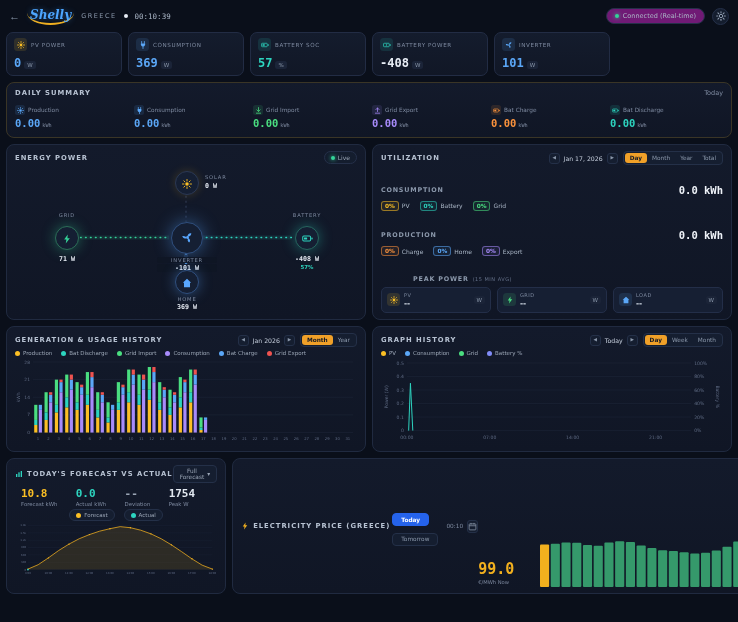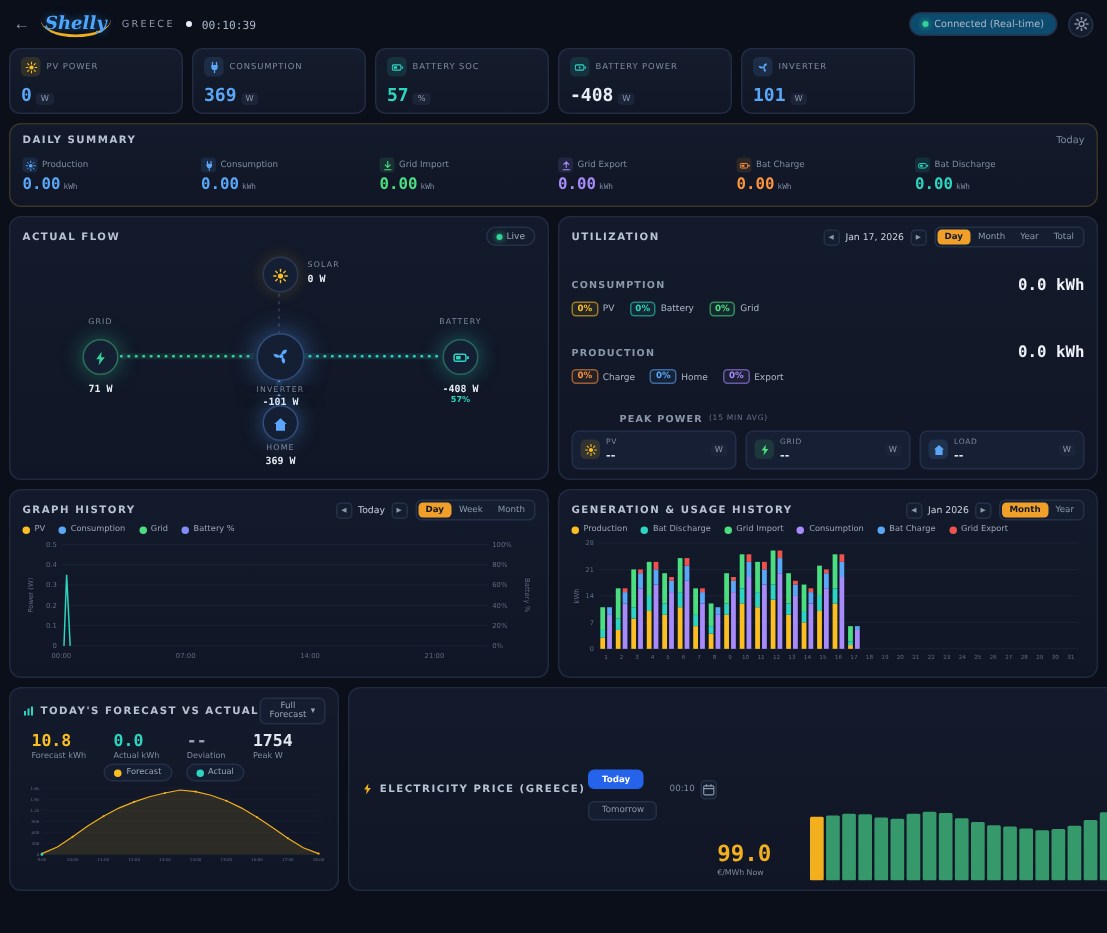--- a/index.html
+++ b/index.html
@@ -6,21 +6,21 @@
 body{background:#060a12;font-family:"DejaVu Sans","Liberation Sans",sans-serif;}
 .app{width:738px;height:622px;background:#0a0f1a;padding:6px 6px;display:flex;flex-direction:column;gap:6px;color:#c7d0de;overflow:hidden;}
 
 
 .topbar{display:flex;align-items:center;gap:7px;height:20px;padding:0 3px;}
 .back{background:none;border:none;color:#8b98ab;font-size:11px;cursor:pointer;line-height:1;}
 .brand{font-family:"DejaVu Serif","Liberation Serif",serif;font-style:italic;font-weight:bold;font-size:12px;color:#4da6ff;text-shadow:0 0 6px rgba(77,166,255,.45);border-bottom:2px solid #f2b01e;border-radius:0 0 70% 70%/0 0 100% 100%;padding:0 3px 1px;}
 .region{font-size:6.5px;letter-spacing:1.5px;color:#8b98ab;}
 .wdot{width:4px;height:4px;border-radius:50%;background:#e8edf5;}
 .clock{font-size:7.5px;font-family:"DejaVu Sans Mono","Liberation Mono",monospace;color:#aab6c6;}
-.status{margin-left:auto;display:flex;align-items:center;gap:4px;background:#0c4a6e;border:1px solid #253049;border-radius:9px;padding:3px 8px;font-size:6.5px;color:#aab6c6;cursor:pointer;font-family:inherit;}
+.status{margin-left:auto;display:flex;align-items:center;gap:4px;background:#701a75;border:1px solid #253049;border-radius:9px;padding:3px 8px;font-size:6.5px;color:#aab6c6;cursor:pointer;font-family:inherit;}
 .gdot{width:4px;height:4px;border-radius:50%;background:#34d399;box-shadow:0 0 4px #34d399;flex:none;}
 .gearbtn{width:17px;height:17px;border-radius:50%;background:#141d2e;border:1px solid #253049;color:#8b98ab;display:flex;align-items:center;justify-content:center;cursor:pointer;}
 
 
 .cards{display:grid;grid-template-columns:repeat(6,1fr);gap:6px;height:44px;}
 .scard{background:linear-gradient(180deg,#141c2d,#111726);border:1px solid #222c44;border-radius:7px;padding:5px 7px;display:flex;flex-direction:column;justify-content:space-between;}
 .scard-top{display:flex;align-items:center;gap:4px;min-width:0;}
 .iconbox{width:13px;height:13px;border-radius:3.5px;display:inline-flex;align-items:center;justify-content:center;flex:none;}
 .scard-label{font-size:5.6px;letter-spacing:.6px;color:#7e8aa0;white-space:nowrap;overflow:hidden;}
 .scard-val{display:flex;align-items:baseline;gap:3px;}
@@ -339,21 +339,21 @@
             <span>Bat Discharge</span>
           </div>
           <div class="si-val" style="color:#2dd4bf">0.00<span class="si-unit">kWh</span></div>
         </div>
       </div>
   </section>
 
   <div class="row r2">
     <section class="panel flowp">
       <div class="phead">
-        <span class="ptitle">ACTUAL FLOW</span>
+        <span class="ptitle">ENERGY POWER</span>
         <span class="livebadge">
             <span class="gdot"></span>
             <span>Live</span>
           </span>
       </div>
       <div class="flow-area">
         <svg class="flow-lines" viewBox="0 0 344 148" preserveAspectRatio="none">
           <line x1="172" y1="30" x2="172" y2="56" stroke="#33405c" stroke-width="1" stroke-dasharray="2 3"></line>
           <line x1="66" y1="72" x2="155" y2="72" stroke="#34d399" stroke-width="4" opacity="0.12"></line>
           <line x1="66" y1="72" x2="155" y2="72" stroke="#34d399" stroke-width="1.6" stroke-dasharray="0.5 4.5" stroke-linecap="round"></line>
@@ -527,81 +527,20 @@
                 <span class="peak-value">--</span>
               </span>
               <span class="unitpill peak-unit">W</span>
             </div>
           </div>
       </div>
     </section>
   </div>
 
   <div class="row r3">
-    <section class="panel">
-      <div class="phead">
-        <span class="ptitle">GRAPH HISTORY</span>
-        <span class="nav">
-          <button class="navarrow">◀</button>
-          <span class="navdate">Today</span>
-          <button class="navarrow">▶</button>
-          <span class="btngroup" id="gh-range">
-              <button class="tbtn active">Day</button>
-              <button class="tbtn">Week</button>
-              <button class="tbtn">Month</button>
-            </span>
-        </span>
-      </div>
-      <div class="legend" id="gh-legend">
-          <span class="lgd">
-            <span class="dot" style="background:#fbbf24"></span>
-            <span>PV</span>
-          </span>
-          <span class="lgd">
-            <span class="dot" style="background:#5ba7f7"></span>
-            <span>Consumption</span>
-          </span>
-          <span class="lgd">
-            <span class="dot" style="background:#4ade80"></span>
-            <span>Grid</span>
-          </span>
-          <span class="lgd">
-            <span class="dot" style="background:#818cf8"></span>
-            <span>Battery %</span>
-          </span>
-        </div>
-      <svg class="chart" id="gh-svg" viewBox="0 0 344 84">
-          <line x1="26" y1="5" x2="312" y2="5" stroke="#1c2538" stroke-width="0.6"></line>
-          <text x="23" y="6.6" font-size="4.6" fill="#5f6b84" text-anchor="end">0.5</text>
-          <line x1="26" y1="18.6" x2="312" y2="18.6" stroke="#1c2538" stroke-width="0.6"></line>
-          <text x="23" y="20.200000000000003" font-size="4.6" fill="#5f6b84" text-anchor="end">0.4</text>
-          <line x1="26" y1="32.2" x2="312" y2="32.2" stroke="#1c2538" stroke-width="0.6"></line>
-          <text x="23" y="33.800000000000004" font-size="4.6" fill="#5f6b84" text-anchor="end">0.3</text>
-          <line x1="26" y1="45.8" x2="312" y2="45.8" stroke="#1c2538" stroke-width="0.6"></line>
-          <text x="23" y="47.4" font-size="4.6" fill="#5f6b84" text-anchor="end">0.2</text>
-          <line x1="26" y1="59.4" x2="312" y2="59.4" stroke="#1c2538" stroke-width="0.6"></line>
-          <text x="23" y="61" font-size="4.6" fill="#5f6b84" text-anchor="end">0.1</text>
-          <line x1="26" y1="73" x2="312" y2="73" stroke="#1c2538" stroke-width="0.6"></line>
-          <text x="23" y="74.6" font-size="4.6" fill="#5f6b84" text-anchor="end">0</text>
-          <text x="315" y="6.6" font-size="4.6" fill="#5f6b84" text-anchor="start">100%</text>
-          <text x="315" y="20.200000000000003" font-size="4.6" fill="#5f6b84" text-anchor="start">80%</text>
-          <text x="315" y="33.800000000000004" font-size="4.6" fill="#5f6b84" text-anchor="start">60%</text>
-          <text x="315" y="47.4" font-size="4.6" fill="#5f6b84" text-anchor="start">40%</text>
-          <text x="315" y="61" font-size="4.6" fill="#5f6b84" text-anchor="start">20%</text>
-          <text x="315" y="74.6" font-size="4.6" fill="#5f6b84" text-anchor="start">0%</text>
-          <text x="26" y="81" font-size="4.6" fill="#5f6b84" text-anchor="middle">00:00</text>
-          <text x="109.41666666666667" y="81" font-size="4.6" fill="#5f6b84" text-anchor="middle">07:00</text>
-          <text x="192.83333333333334" y="81" font-size="4.6" fill="#5f6b84" text-anchor="middle">14:00</text>
-          <text x="276.25" y="81" font-size="4.6" fill="#5f6b84" text-anchor="middle">21:00</text>
-          <text x="7" y="39" font-size="4.6" fill="#5f6b84" text-anchor="middle" transform="rotate(-90 7 39)">Power (W)</text>
-          <text x="337" y="39" font-size="4.6" fill="#5f6b84" text-anchor="middle" transform="rotate(90 337 39)">Battery %</text>
-          <polyline points="27.7875,73 29.575,25.400000000000002 31.958333333333332,73" fill="none" stroke="#2dd4bf" stroke-width="1"></polyline>
-        </svg>
-    </section>
-
     <section class="panel">
       <div class="phead">
         <span class="ptitle">GENERATION &amp; USAGE HISTORY</span>
         <span class="nav">
           <button class="navarrow">◀</button>
           <span class="navdate">Jan 2026</span>
           <button class="navarrow">▶</button>
           <span class="btngroup" id="gen-range">
               <button class="tbtn active">Month</button>
               <button class="tbtn">Year</button>
@@ -771,20 +710,81 @@
           <rect x="179.7" y="26.82142857142857" width="3.2" height="48.17857142857143" fill="#a78bfa" rx="0"></rect>
           <rect x="179.7" y="16.678571428571427" width="3.2" height="10.142857142857142" fill="#5ba7f7" rx="0"></rect>
           <rect x="179.7" y="11.607142857142856" width="3.2" height="5.071428571428571" fill="#ef5350" rx="0"></rect>
           <rect x="185.48709677419353" y="72.46428571428571" width="3.2" height="2.5357142857142856" fill="#fbbf24" rx="0"></rect>
           <rect x="185.48709677419353" y="69.92857142857142" width="3.2" height="2.5357142857142856" fill="#2dd4bf" rx="0"></rect>
           <rect x="185.48709677419353" y="59.78571428571428" width="3.2" height="10.142857142857142" fill="#4ade80" rx="0"></rect>
           <rect x="190.08709677419353" y="62.32142857142857" width="3.2" height="12.678571428571429" fill="#a78bfa" rx="0"></rect>
           <rect x="190.08709677419353" y="59.785714285714285" width="3.2" height="2.5357142857142856" fill="#5ba7f7" rx="0"></rect>
         </svg>
     </section>
+
+    <section class="panel">
+      <div class="phead">
+        <span class="ptitle">GRAPH HISTORY</span>
+        <span class="nav">
+          <button class="navarrow">◀</button>
+          <span class="navdate">Today</span>
+          <button class="navarrow">▶</button>
+          <span class="btngroup" id="gh-range">
+              <button class="tbtn active">Day</button>
+              <button class="tbtn">Week</button>
+              <button class="tbtn">Month</button>
+            </span>
+        </span>
+      </div>
+      <div class="legend" id="gh-legend">
+          <span class="lgd">
+            <span class="dot" style="background:#fbbf24"></span>
+            <span>PV</span>
+          </span>
+          <span class="lgd">
+            <span class="dot" style="background:#5ba7f7"></span>
+            <span>Consumption</span>
+          </span>
+          <span class="lgd">
+            <span class="dot" style="background:#4ade80"></span>
+            <span>Grid</span>
+          </span>
+          <span class="lgd">
+            <span class="dot" style="background:#818cf8"></span>
+            <span>Battery %</span>
+          </span>
+        </div>
+      <svg class="chart" id="gh-svg" viewBox="0 0 344 84">
+          <line x1="26" y1="5" x2="312" y2="5" stroke="#1c2538" stroke-width="0.6"></line>
+          <text x="23" y="6.6" font-size="4.6" fill="#5f6b84" text-anchor="end">0.5</text>
+          <line x1="26" y1="18.6" x2="312" y2="18.6" stroke="#1c2538" stroke-width="0.6"></line>
+          <text x="23" y="20.200000000000003" font-size="4.6" fill="#5f6b84" text-anchor="end">0.4</text>
+          <line x1="26" y1="32.2" x2="312" y2="32.2" stroke="#1c2538" stroke-width="0.6"></line>
+          <text x="23" y="33.800000000000004" font-size="4.6" fill="#5f6b84" text-anchor="end">0.3</text>
+          <line x1="26" y1="45.8" x2="312" y2="45.8" stroke="#1c2538" stroke-width="0.6"></line>
+          <text x="23" y="47.4" font-size="4.6" fill="#5f6b84" text-anchor="end">0.2</text>
+          <line x1="26" y1="59.4" x2="312" y2="59.4" stroke="#1c2538" stroke-width="0.6"></line>
+          <text x="23" y="61" font-size="4.6" fill="#5f6b84" text-anchor="end">0.1</text>
+          <line x1="26" y1="73" x2="312" y2="73" stroke="#1c2538" stroke-width="0.6"></line>
+          <text x="23" y="74.6" font-size="4.6" fill="#5f6b84" text-anchor="end">0</text>
+          <text x="315" y="6.6" font-size="4.6" fill="#5f6b84" text-anchor="start">100%</text>
+          <text x="315" y="20.200000000000003" font-size="4.6" fill="#5f6b84" text-anchor="start">80%</text>
+          <text x="315" y="33.800000000000004" font-size="4.6" fill="#5f6b84" text-anchor="start">60%</text>
+          <text x="315" y="47.4" font-size="4.6" fill="#5f6b84" text-anchor="start">40%</text>
+          <text x="315" y="61" font-size="4.6" fill="#5f6b84" text-anchor="start">20%</text>
+          <text x="315" y="74.6" font-size="4.6" fill="#5f6b84" text-anchor="start">0%</text>
+          <text x="26" y="81" font-size="4.6" fill="#5f6b84" text-anchor="middle">00:00</text>
+          <text x="109.41666666666667" y="81" font-size="4.6" fill="#5f6b84" text-anchor="middle">07:00</text>
+          <text x="192.83333333333334" y="81" font-size="4.6" fill="#5f6b84" text-anchor="middle">14:00</text>
+          <text x="276.25" y="81" font-size="4.6" fill="#5f6b84" text-anchor="middle">21:00</text>
+          <text x="7" y="39" font-size="4.6" fill="#5f6b84" text-anchor="middle" transform="rotate(-90 7 39)">Power (W)</text>
+          <text x="337" y="39" font-size="4.6" fill="#5f6b84" text-anchor="middle" transform="rotate(90 337 39)">Battery %</text>
+          <polyline points="27.7875,73 29.575,25.400000000000002 31.958333333333332,73" fill="none" stroke="#2dd4bf" stroke-width="1"></polyline>
+        </svg>
+    </section>
   </div>
 
   <div class="row r4">
     <section class="panel fcp">
       <div class="phead">
         <span class="ptitle">
             <span class="ticon">
               <svg viewBox="0 0 12 12" width="8" height="8">
                 <rect x="1.5" y="6" width="2" height="4.5" fill="currentColor"></rect>
                 <rect x="5" y="3.5" width="2" height="7" fill="currentColor"></rect>

